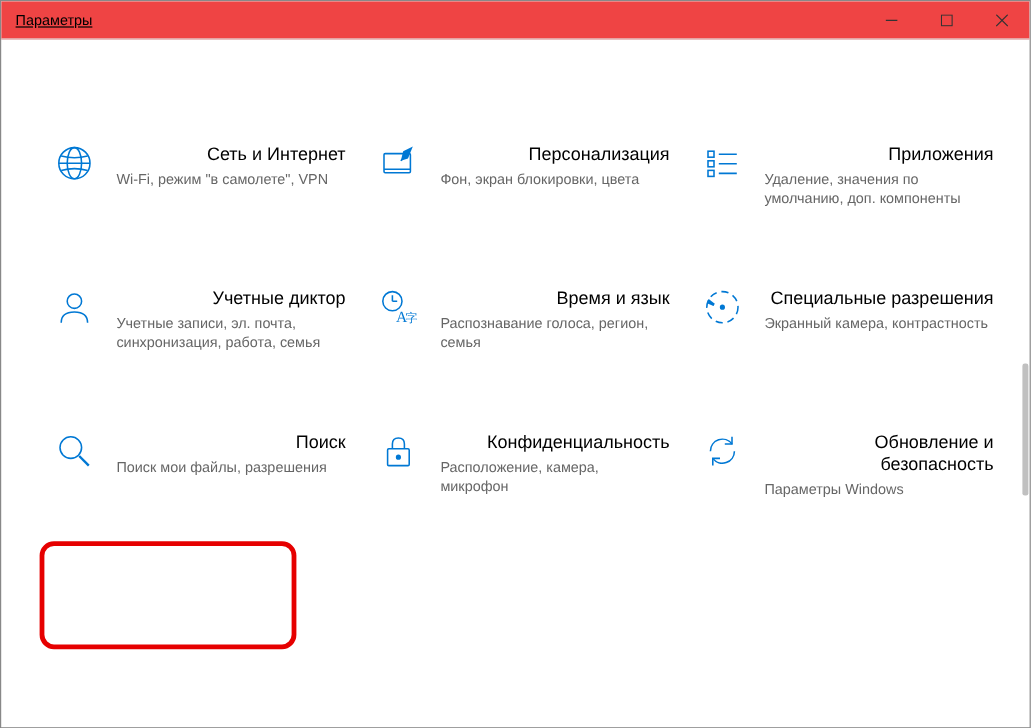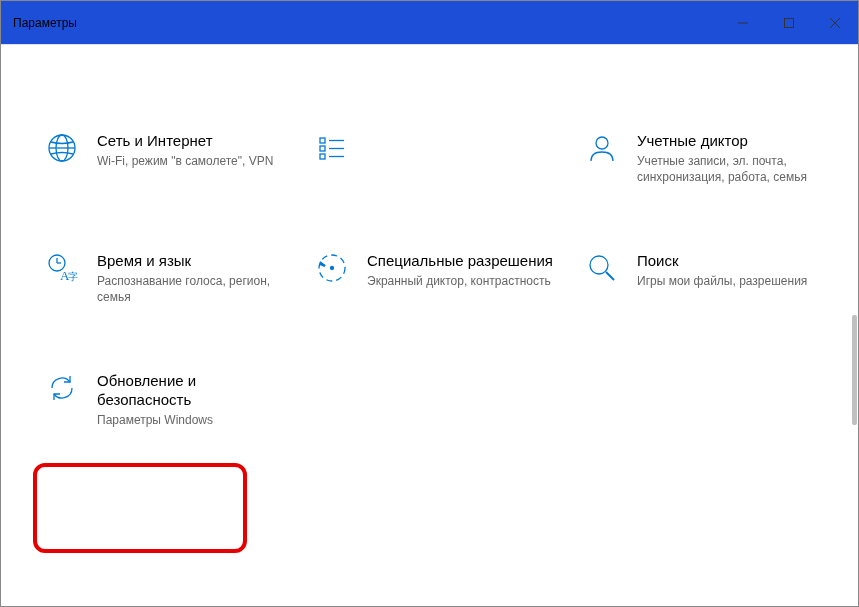--- a/index.html
+++ b/index.html
@@ -5,25 +5,26 @@
   * { box-sizing: border-box; margin: 0; padding: 0; }
   body {
     font-family: "Segoe UI", Tahoma, sans-serif;
     background: #fff;
     width: 859px;
     height: 607px;
     overflow: hidden;
     border: 1px solid #888;
   }
   .titlebar {
-    height: 44px;
+    height: 32px;
     display: flex;
     align-items: center;
-    background: #1d4ed8;
+    background: #ef4444;
     border-bottom: 1px solid #e0e0e0;
+    text-decoration: underline;
   }
   .titlebar .title {
     padding-left: 12px;
     font-size: 12px;
     color: #000;
     flex: 1;
   }
   .winbtns { display: flex; }
   .winbtn {
     width: 46px;
@@ -62,20 +63,21 @@
     align-items: center;
     justify-content: center;
   }
   .tile-icon svg { width: 32px; height: 32px; stroke: #0078d4; fill: none; stroke-width: 1.3; }
   .tile-text { flex: 1; padding-top: 1px; }
   .tile-title {
     font-size: 15px;
     color: #000;
     line-height: 1.25;
     margin-bottom: 2px;
+    text-align: right;
   }
   .tile-desc {
     font-size: 12px;
     color: #666;
     line-height: 1.35;
   }
   .highlight {
     position: absolute;
     border: 4px solid #e60000;
     border-radius: 12px;
@@ -129,32 +131,50 @@
           <path d="M5 10 Q16 13 27 10"></path>
           <path d="M5 22 Q16 19 27 22"></path>
         </svg>
       </div>
       <div class="tile-text">
         <div class="tile-title">Сеть и Интернет</div>
         <div class="tile-desc">Wi-Fi, режим "в самолете", VPN</div>
       </div>
     </div>
 
+    <div class="tile">
+      <div class="tile-icon">
+        <svg viewBox="0 0 32 32">
+          <rect x="4" y="8" width="22" height="16" rx="1"></rect>
+          <line x1="4" y1="21" x2="26" y2="21"></line>
+          <path d="M20 6 L28 2 L24 12 L18 14 Z" fill="#0078d4" stroke="none"></path>
+          <line x1="22" y1="10" x2="18" y2="14"></line>
+        </svg>
+      </div>
+      <div class="tile-text">
+        <div class="tile-title">Персонализация</div>
+        <div class="tile-desc">Фон, экран блокировки, цвета</div>
+      </div>
+    </div>
 
     <div class="tile">
       <div class="tile-icon">
         <svg viewBox="0 0 32 32">
           <rect x="4" y="6" width="5" height="5"></rect>
           <rect x="4" y="14" width="5" height="5"></rect>
           <rect x="4" y="22" width="5" height="5"></rect>
           <line x1="13" y1="8.5" x2="28" y2="8.5"></line>
           <line x1="13" y1="16.5" x2="28" y2="16.5"></line>
           <line x1="13" y1="24.5" x2="28" y2="24.5"></line>
         </svg>
       </div>
+      <div class="tile-text">
+        <div class="tile-title">Приложения</div>
+        <div class="tile-desc">Удаление, значения по умолчанию, доп. компоненты</div>
+      </div>
     </div>
 
     <div class="tile">
       <div class="tile-icon">
         <svg viewBox="0 0 32 32">
           <circle cx="16" cy="11" r="6"></circle>
           <path d="M5 29 Q5 20 16 20 Q27 20 27 29"></path>
         </svg>
       </div>
       <div class="tile-text">
@@ -184,37 +204,50 @@
       <div class="tile-icon">
         <svg viewBox="0 0 32 32">
           <circle cx="16" cy="16" r="13" stroke-dasharray="6 4"></circle>
           <path d="M4 12 L9 14" stroke-width="2"></path>
           <path d="M9 14 L4 10" stroke-width="2"></path>
           <circle cx="16" cy="16" r="1.5" fill="#0078d4"></circle>
         </svg>
       </div>
       <div class="tile-text">
         <div class="tile-title">Специальные разрешения</div>
-        <div class="tile-desc">Экранный диктор, контрастность</div>
+        <div class="tile-desc">Экранный камера, контрастность</div>
       </div>
     </div>
 
     <div class="tile">
       <div class="tile-icon">
         <svg viewBox="0 0 32 32">
           <circle cx="13" cy="13" r="9"></circle>
           <line x1="20" y1="20" x2="28" y2="28" stroke-width="2"></line>
         </svg>
       </div>
       <div class="tile-text">
         <div class="tile-title">Поиск</div>
-        <div class="tile-desc">Игры мои файлы, разрешения</div>
-      </div>
-    </div>
-
+        <div class="tile-desc">Поиск мои файлы, разрешения</div>
+      </div>
+    </div>
+
+    <div class="tile">
+      <div class="tile-icon">
+        <svg viewBox="0 0 32 32">
+          <rect x="7" y="14" width="18" height="14" rx="1"></rect>
+          <path d="M11 14 L11 10 Q11 5 16 5 Q21 5 21 10 L21 14"></path>
+          <circle cx="16" cy="21" r="1.5" fill="#0078d4"></circle>
+        </svg>
+      </div>
+      <div class="tile-text">
+        <div class="tile-title">Конфиденциальность</div>
+        <div class="tile-desc">Расположение, камера, микрофон</div>
+      </div>
+    </div>
 
     <div class="tile">
       <div class="tile-icon">
         <svg viewBox="0 0 32 32">
           <path d="M6 16 A10 10 0 0 1 24 10"></path>
           <polyline points="24,4 24,10 18,10"></polyline>
           <path d="M26 16 A10 10 0 0 1 8 22"></path>
           <polyline points="8,28 8,22 14,22"></polyline>
         </svg>
       </div>

